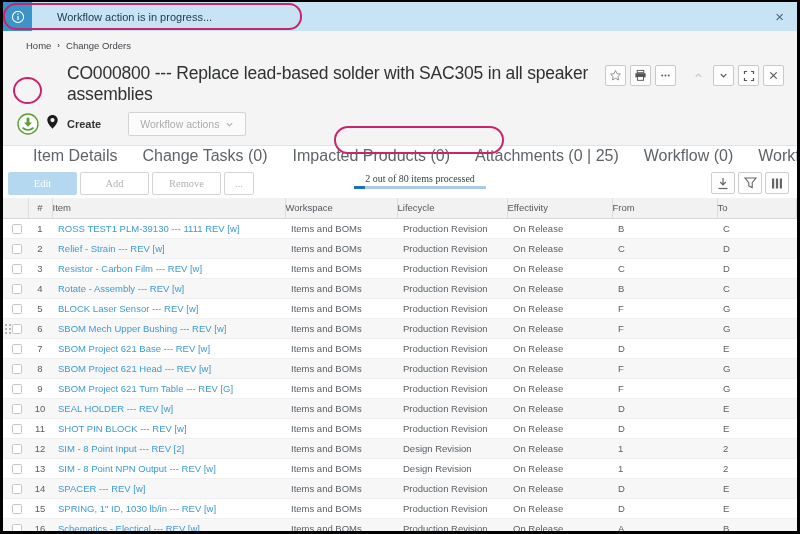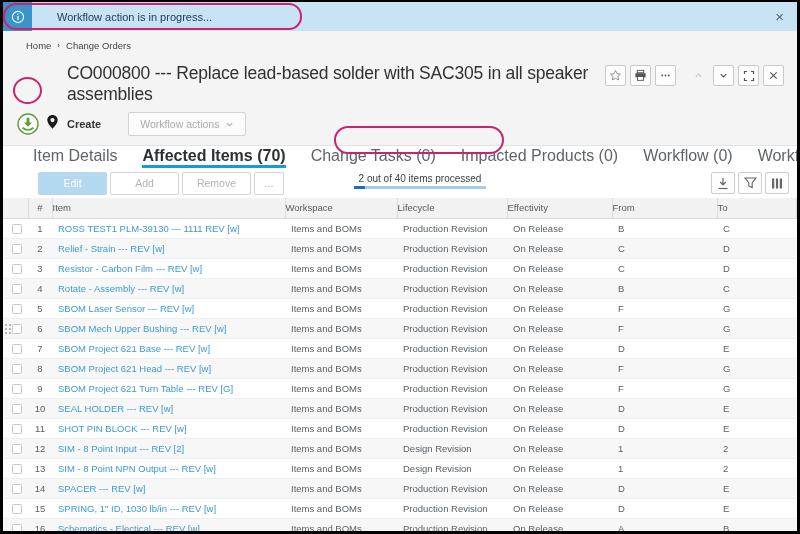--- a/index.html
+++ b/index.html
@@ -40,21 +40,21 @@
   .create-label { font-size:11px; font-weight:bold; color:#333; margin-right:18px; }
   .gbtn { border:1px solid #d2d2d2; background:#fbfbfb; color:#ababab; font-size:10.5px; padding:5px 11px; border-radius:2px; display:flex; align-items:center; gap:6px; cursor:default; }
   .gbtn svg { display:block; }
 
   
   .panel { margin-top:2px; background:#fff; border-top:1px solid #e3e3e3; }
   .tabs { display:flex; gap:25px; padding:0 0 0 30px; height:22px; align-items:center; }
   .tab { font-size:16px; color:#5f6468; cursor:pointer; height:22px; line-height:20px; border-bottom:3px solid transparent; white-space:nowrap; }
   .tab.active { color:#2e3133; font-weight:bold; border-bottom-color:#1b9ad2; }
 
-  .toolbar { position:relative; height:30px; display:flex; align-items:center; padding-left:35px; }
+  .toolbar { position:relative; height:30px; display:flex; align-items:center; padding-left:5px;font-family:Liberation Serif, serif; }
   .tbtn { width:69px; height:23px; margin-right:3px; border:1px solid #d5d5d5; background:#fff; color:#b3b3b3; font-size:10.5px; border-radius:2px; cursor:default; font-family:inherit; }
   .tbtn.primary { background:#b4d8ef; border-color:#b4d8ef; color:#fff; }
   .tbtn.mini { width:30px; }
   .progress { position:absolute; left:339px; top:5px; width:156px; text-align:center; }
   .progress-text { font-size:10px; color:#3d4348; }
   .progress-bar { margin:2px auto 0; width:132px; height:3px; background:#a9cbe7; }
   .progress-fill { height:3px; background:#1f6fba; }
   .ticons { margin-left:auto; margin-right:8px; display:flex; gap:3px; }
   .ticon { width:24px; height:22px; border:1px solid #cdcdcd; border-radius:2px; background:#fdfdfd; display:flex; align-items:center; justify-content:center; cursor:pointer; }
 
@@ -170,32 +170,32 @@
       <span>Workflow actions</span>
       <svg width="9" height="9" viewBox="0 0 10 10">
           <polyline points="2,3.5 5,6.5 8,3.5" fill="none" stroke="#b3b3b3" stroke-width="1.3"></polyline>
         </svg>
     </button>
   </div>
 
   <div class="panel">
     <div class="tabs" id="tabs">
         <div class="tab">Item Details</div>
-        <div class="tab active">Affected Items (70)</div>
         <div class="tab">Change Tasks (0)</div>
         <div class="tab">Impacted Products (0)</div>
+        <div class="tab">Attachments (0 | 25)</div>
         <div class="tab">Workflow (0)</div>
         <div class="tab">Workflow Actions</div>
         <div class="tab">Tasks +</div>
       </div>
 
     <div class="toolbar">
       <span id="tbuttons"><button class="tbtn primary">Edit</button><button class="tbtn">Add</button><button class="tbtn">Remove</button><button class="tbtn mini">...</button></span>
       <div class="progress">
-        <div class="progress-text">2 out of 40 items processed</div>
+        <div class="progress-text">2 out of 80 items processed</div>
         <div class="progress-bar">
             <div class="progress-fill" id="bar-fill" style="width: 8%;"></div>
           </div>
       </div>
       <div class="ticons">
         <div class="ticon">
           <svg width="12" height="13" viewBox="0 0 12 13">
               <path d="M6 1v6.2M3.2 5l2.8 2.8L8.8 5" fill="none" stroke="#666" stroke-width="1.2"></path>
               <path d="M1.5 11.5h9" stroke="#666" stroke-width="1.2"></path>
             </svg>
@@ -265,21 +265,21 @@
             <td class="c-item"><a class="item-link">Rotate - Assembly --- REV [w]</a></td>
             <td class="c-ws">Items and BOMs</td>
             <td class="c-lc">Production Revision</td>
             <td class="c-ef">On Release</td>
             <td class="c-from">B</td>
             <td class="c-to">C</td>
           </tr>
           <tr>
             <td class="c-check"><span class="cb"></span></td>
             <td class="c-num">5</td>
-            <td class="c-item"><a class="item-link">SBOM Laser Sensor --- REV [w]</a></td>
+            <td class="c-item"><a class="item-link">BLOCK Laser Sensor --- REV [w]</a></td>
             <td class="c-ws">Items and BOMs</td>
             <td class="c-lc">Production Revision</td>
             <td class="c-ef">On Release</td>
             <td class="c-from">F</td>
             <td class="c-to">G</td>
           </tr>
           <tr>
             <td class="c-check"><span class="drag"></span><span class="cb"></span></td>
             <td class="c-num">6</td>
             <td class="c-item"><a class="item-link">SBOM Mech Upper Bushing --- REV [w]</a></td>

